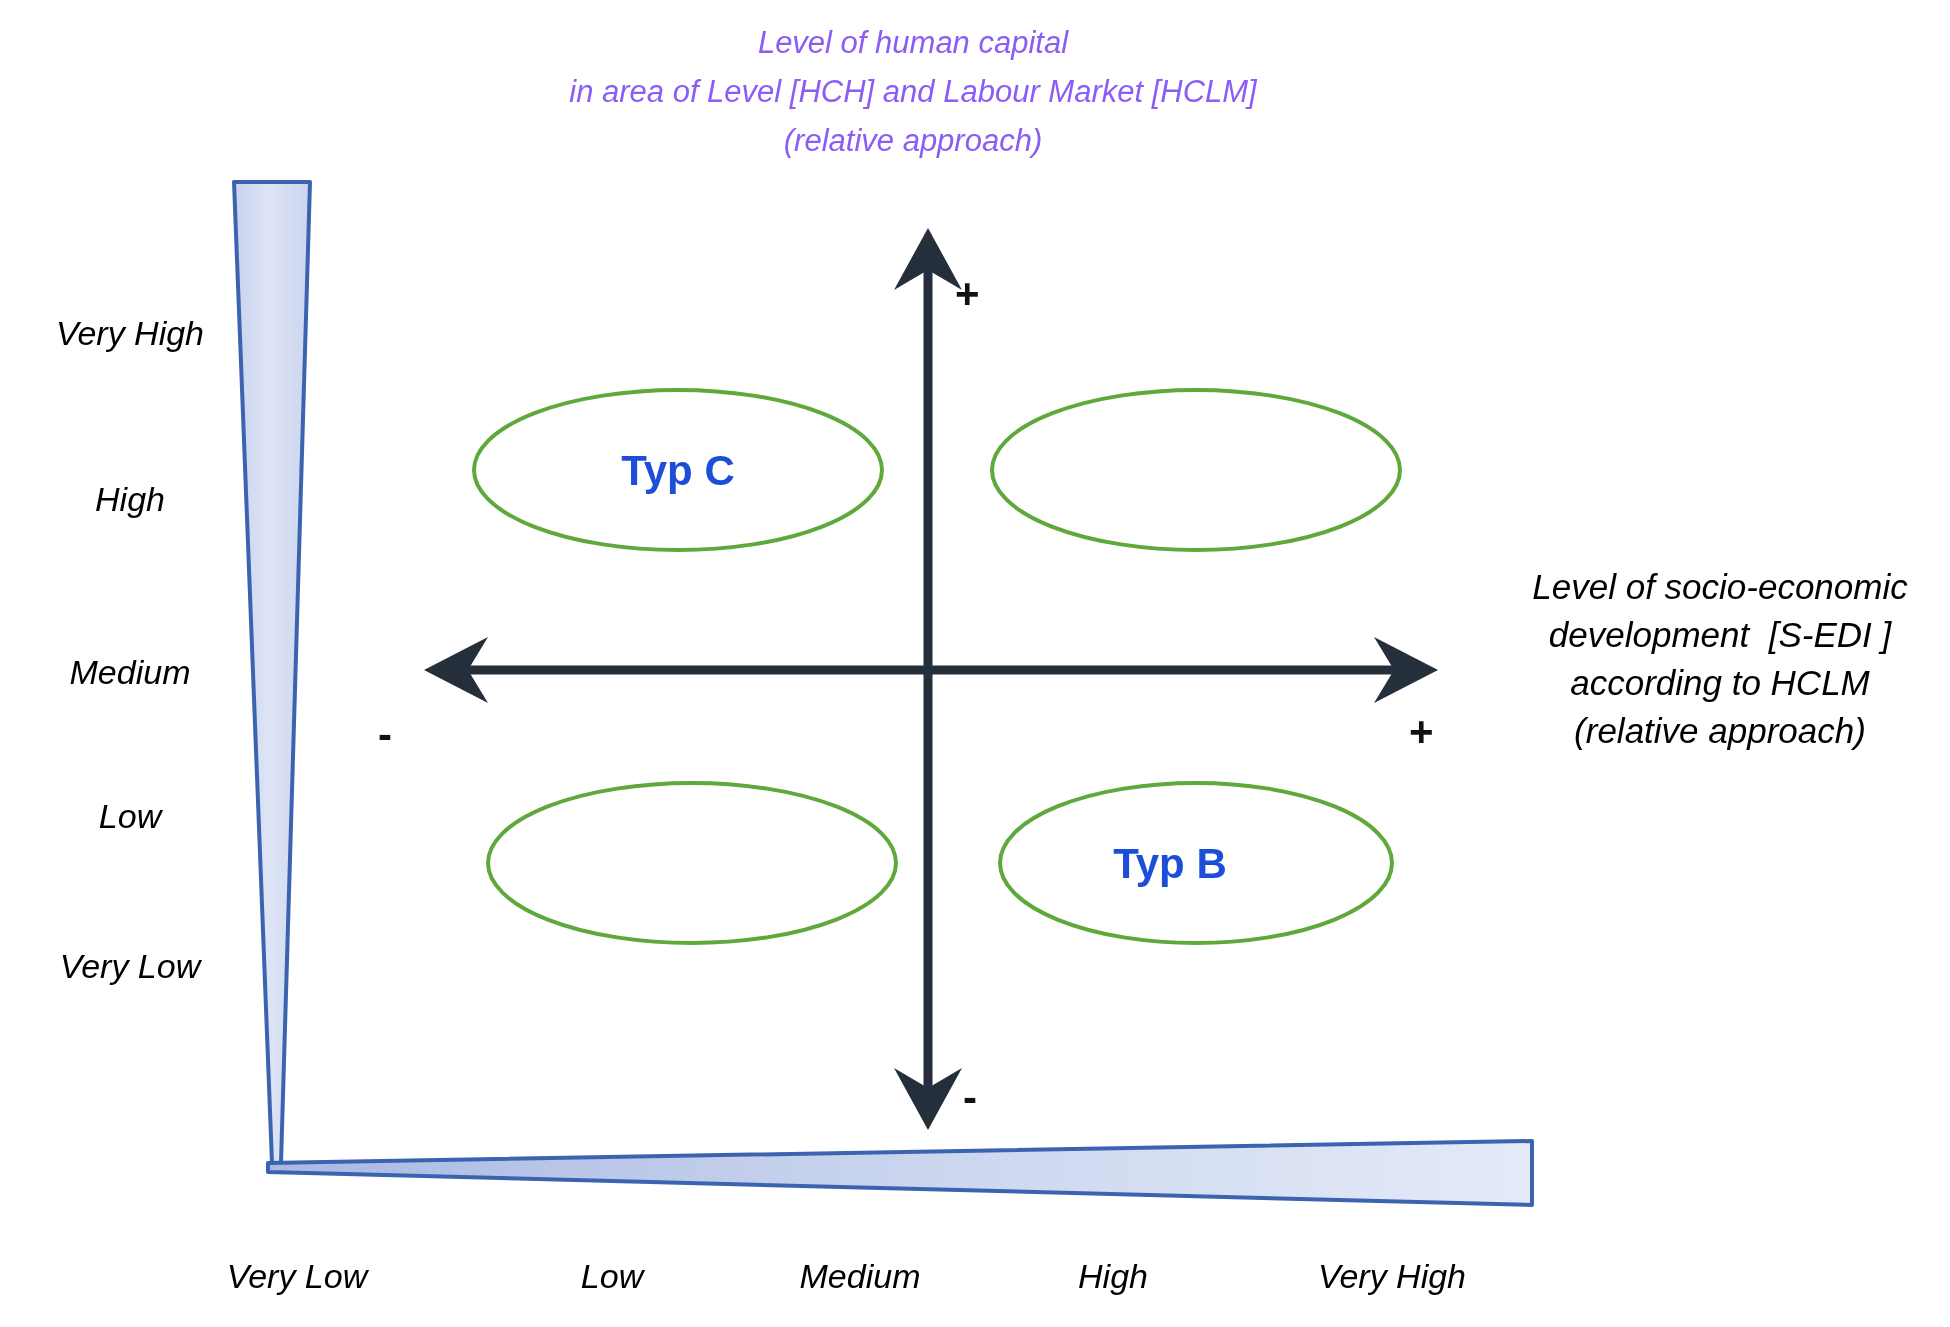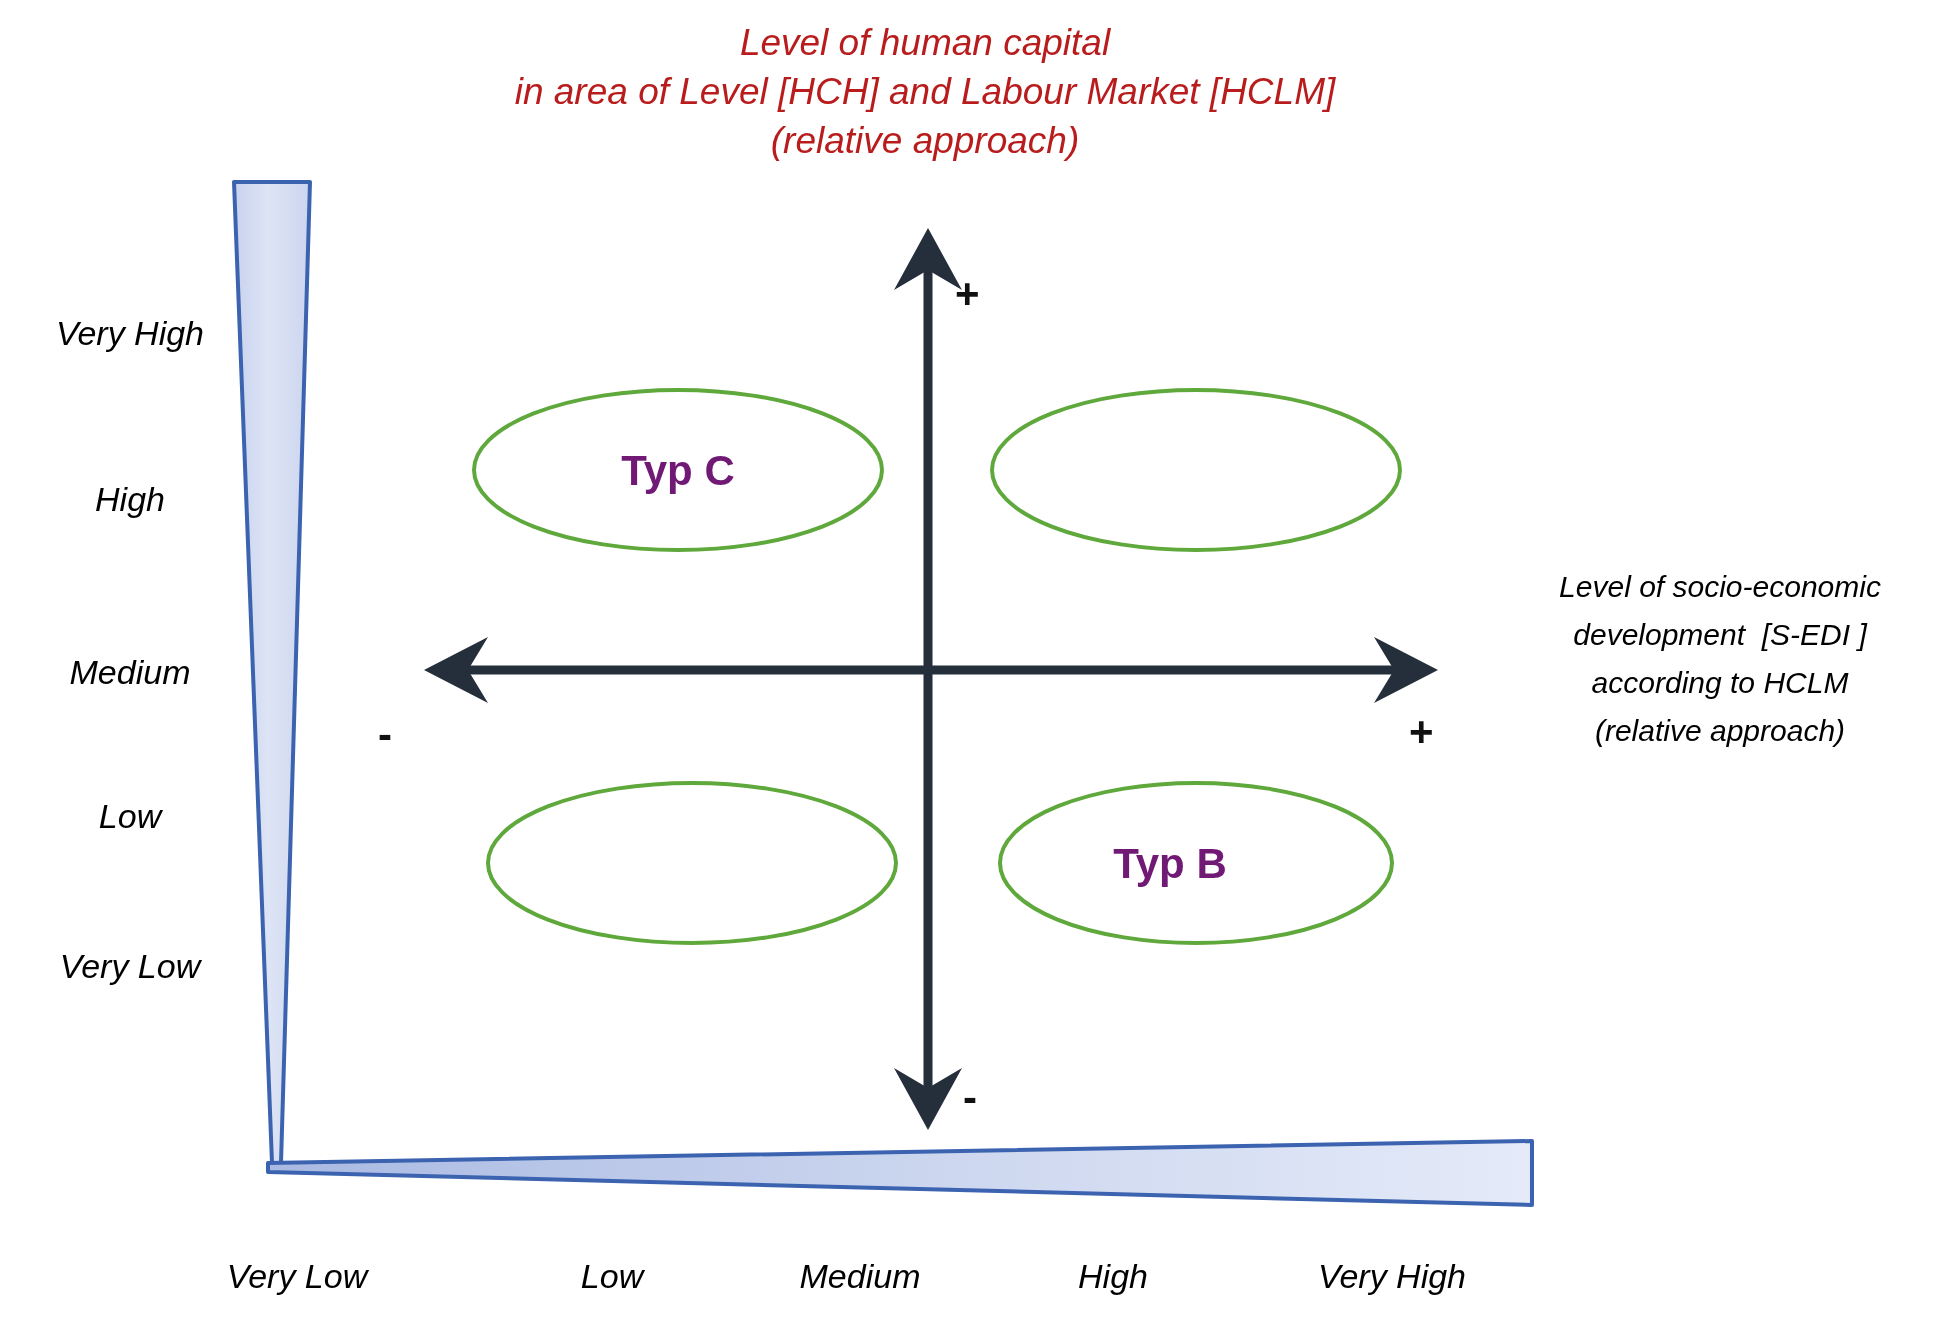--- a/index.html
+++ b/index.html
@@ -21,40 +21,40 @@
     position: absolute;
     left: 0;
     top: 0;
     width: 1950px;
     height: 1327px;
   }
 
   
   .title-block {
     position: absolute;
-    left: 375px;
+    left: 363px;
     top: 18px;
     width: 1100px;
     text-align: center;
     font-style: italic;
-    font-size: 37px;
+    font-size: 31px;
     line-height: 49px;
-    color: #b91c1c;
+    color: #8b5cf6;
   }
   .title-block > div { white-space: pre; }
 
   
   .right-caption {
     position: absolute;
     left: 1500px;
     top: 563px;
     width: 440px;
     text-align: center;
     font-style: italic;
-    font-size: 30px;
+    font-size: 35px;
     line-height: 48px;
     color: #000000;
   }
   .right-caption > div { white-space: pre; }
 
   
   .ylab {
     position: absolute;
     width: 200px;
     text-align: center;
@@ -88,21 +88,21 @@
   }
 
   
   .typ-label {
     position: absolute;
     width: 340px;
     text-align: center;
     font-size: 42px;
     font-weight: bold;
     line-height: 42px;
-    color: #701a75;
+    color: #1d4ed8;
     font-family: "Liberation Sans", sans-serif;
   }
 </style>
 </head>
 <body>
 
 <div id="stage">
 
   <svg id="canvas" viewBox="0 0 1950 1327">
     <defs>

